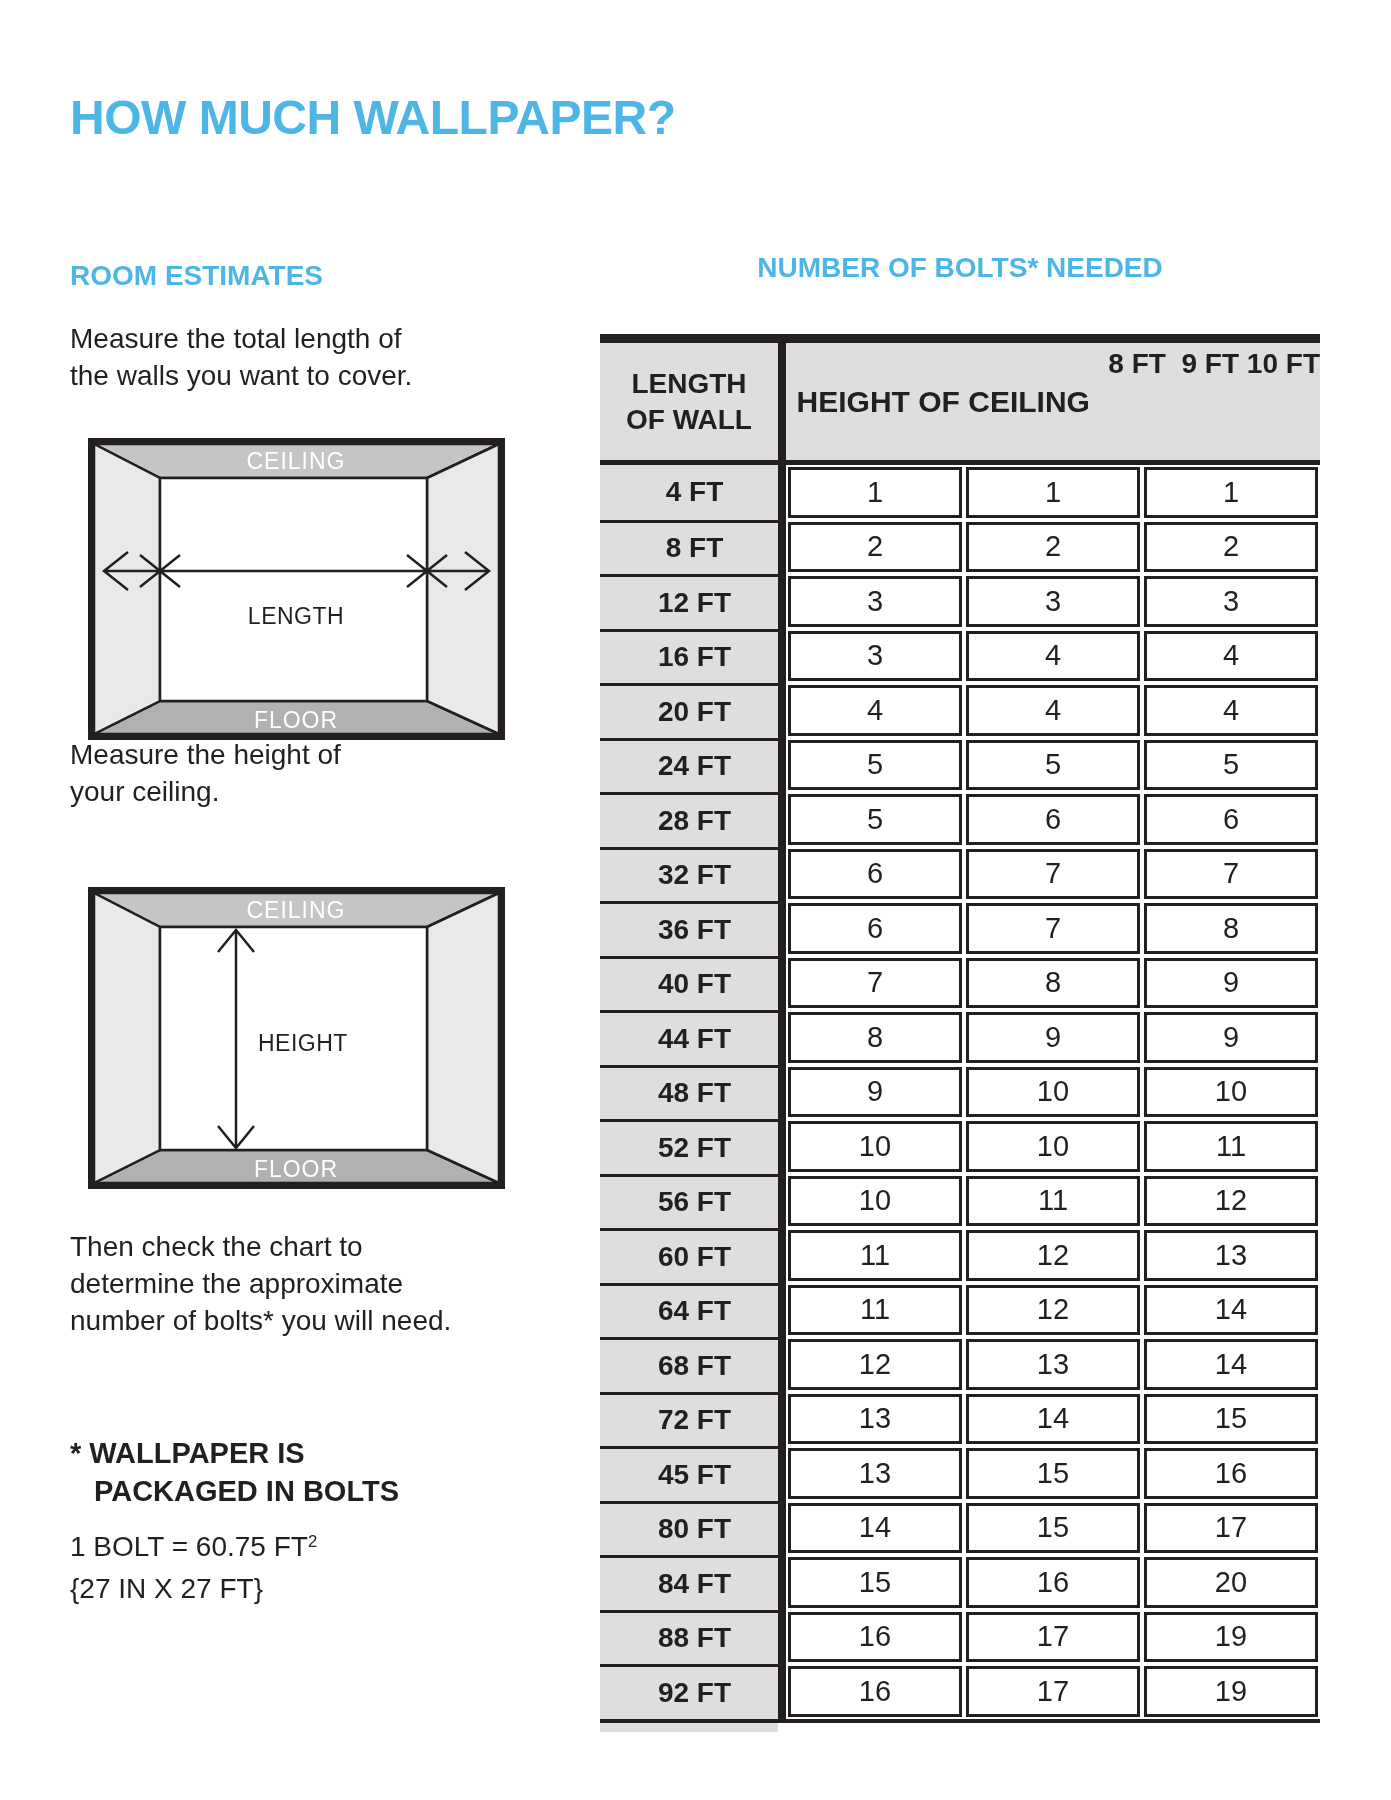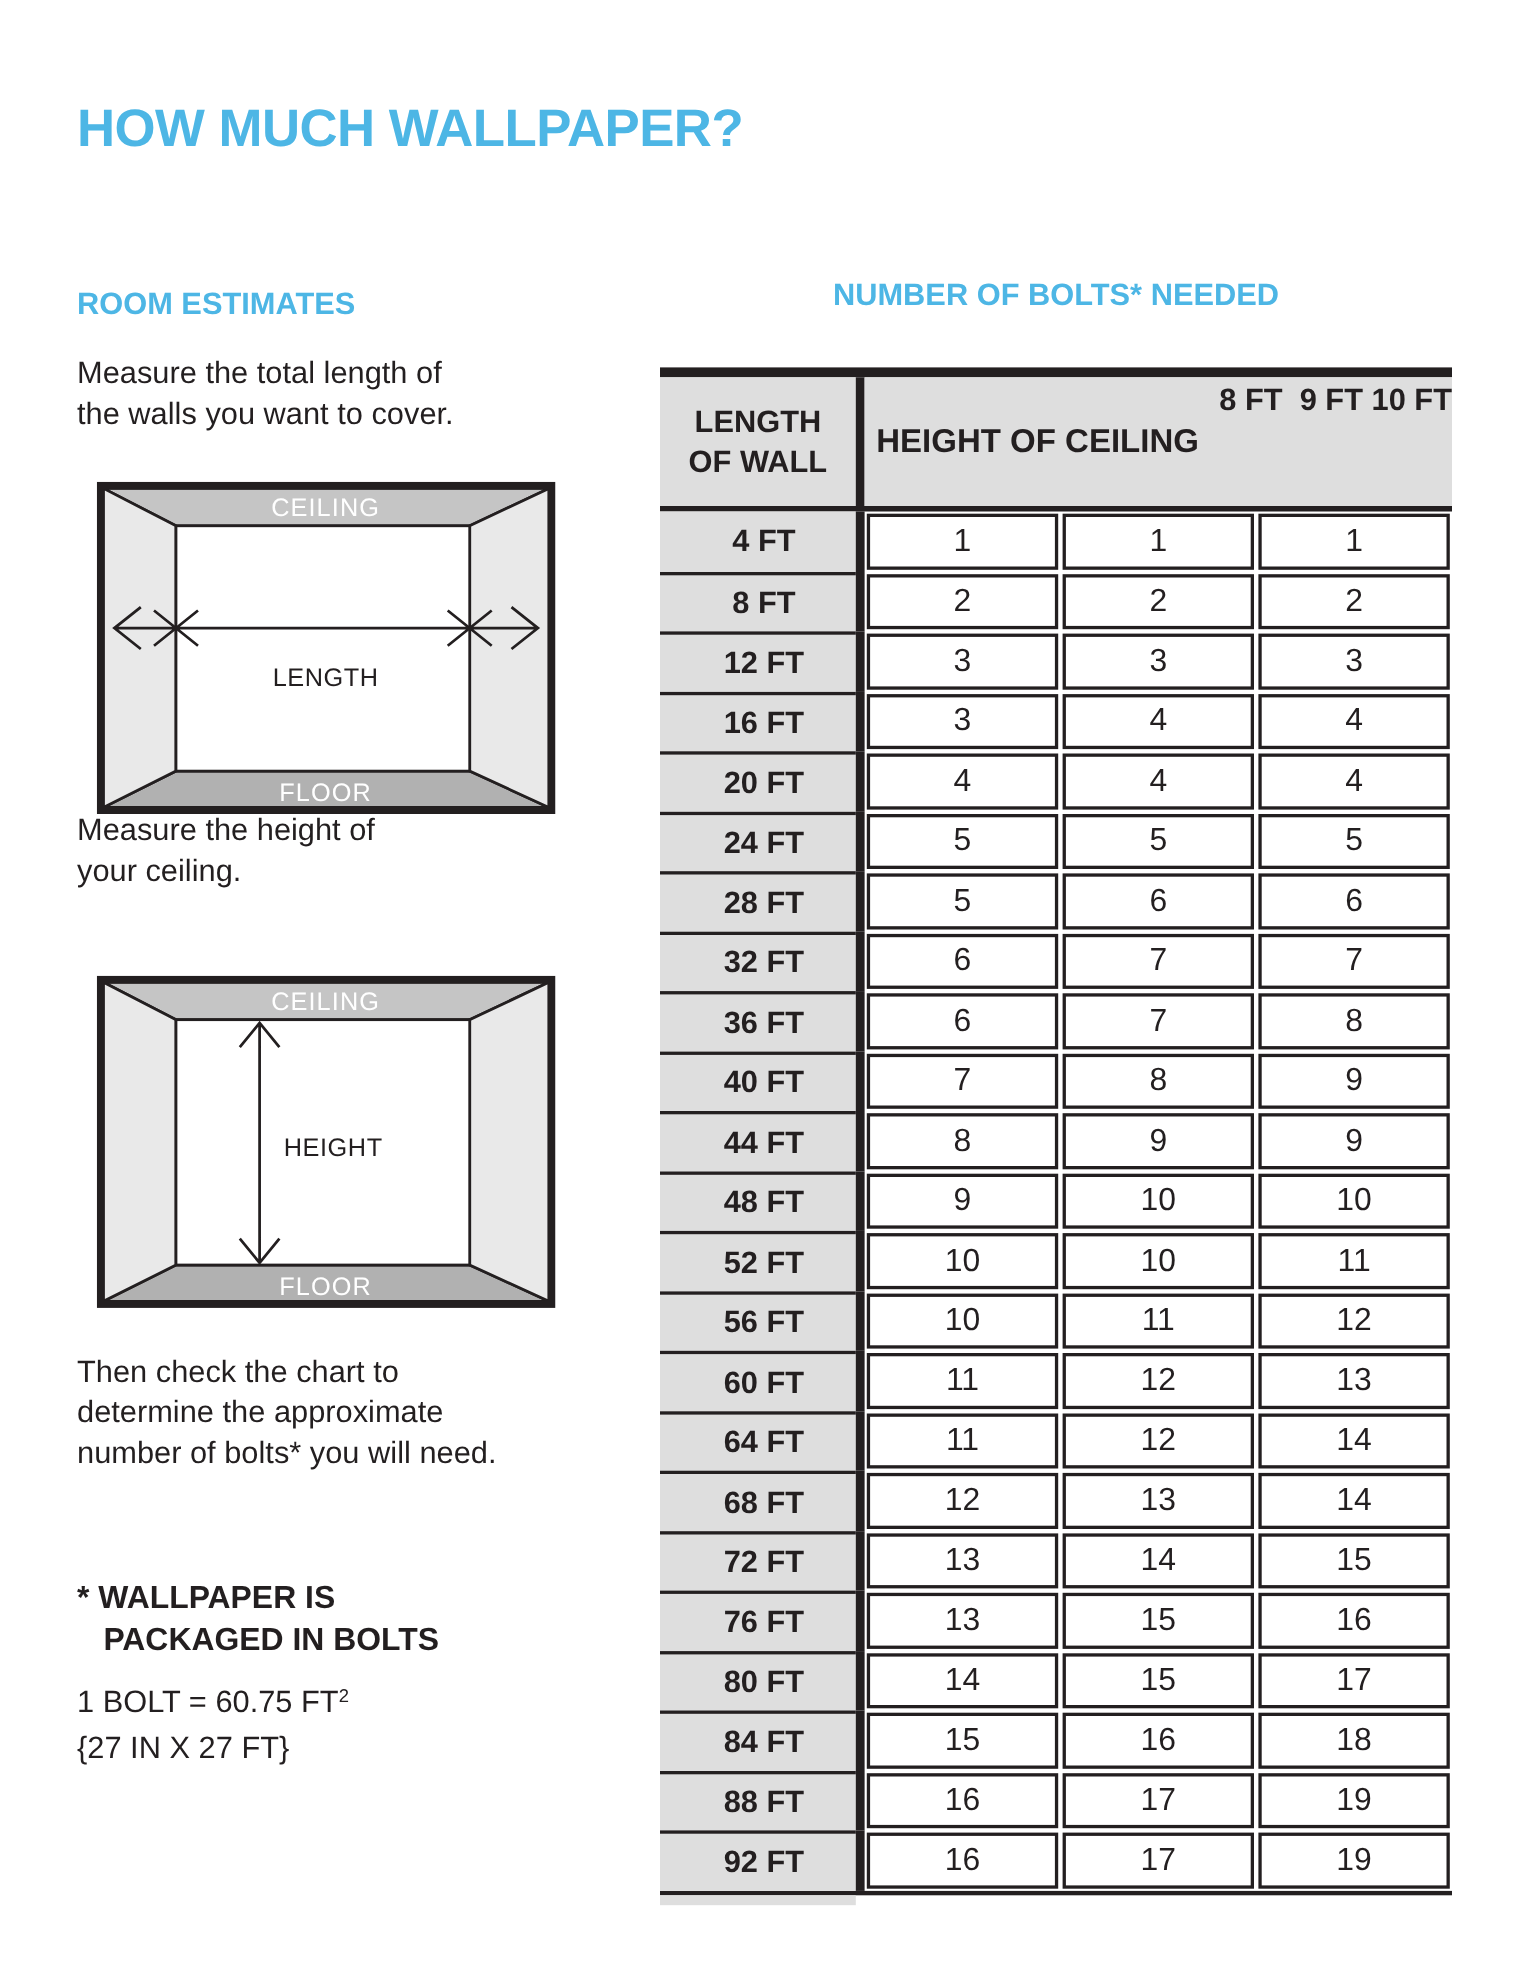--- a/index.html
+++ b/index.html
@@ -249,39 +249,39 @@
           <div class="t-cell">14</div>
         </div>
         <div class="t-row">
           <div class="t-lab">72 FT</div>
           <div class="t-bar"></div>
           <div class="t-cell">13</div>
           <div class="t-cell">14</div>
           <div class="t-cell">15</div>
         </div>
         <div class="t-row">
-          <div class="t-lab">76 FT</div>
+          <div class="t-lab">45 FT</div>
           <div class="t-bar"></div>
           <div class="t-cell">13</div>
           <div class="t-cell">15</div>
           <div class="t-cell">16</div>
         </div>
         <div class="t-row">
           <div class="t-lab">80 FT</div>
           <div class="t-bar"></div>
           <div class="t-cell">14</div>
           <div class="t-cell">15</div>
           <div class="t-cell">17</div>
         </div>
         <div class="t-row">
           <div class="t-lab">84 FT</div>
           <div class="t-bar"></div>
           <div class="t-cell">15</div>
           <div class="t-cell">16</div>
-          <div class="t-cell">18</div>
+          <div class="t-cell">20</div>
         </div>
         <div class="t-row">
           <div class="t-lab">88 FT</div>
           <div class="t-bar"></div>
           <div class="t-cell">16</div>
           <div class="t-cell">17</div>
           <div class="t-cell">19</div>
         </div>
         <div class="t-row">
           <div class="t-lab">92 FT</div>

